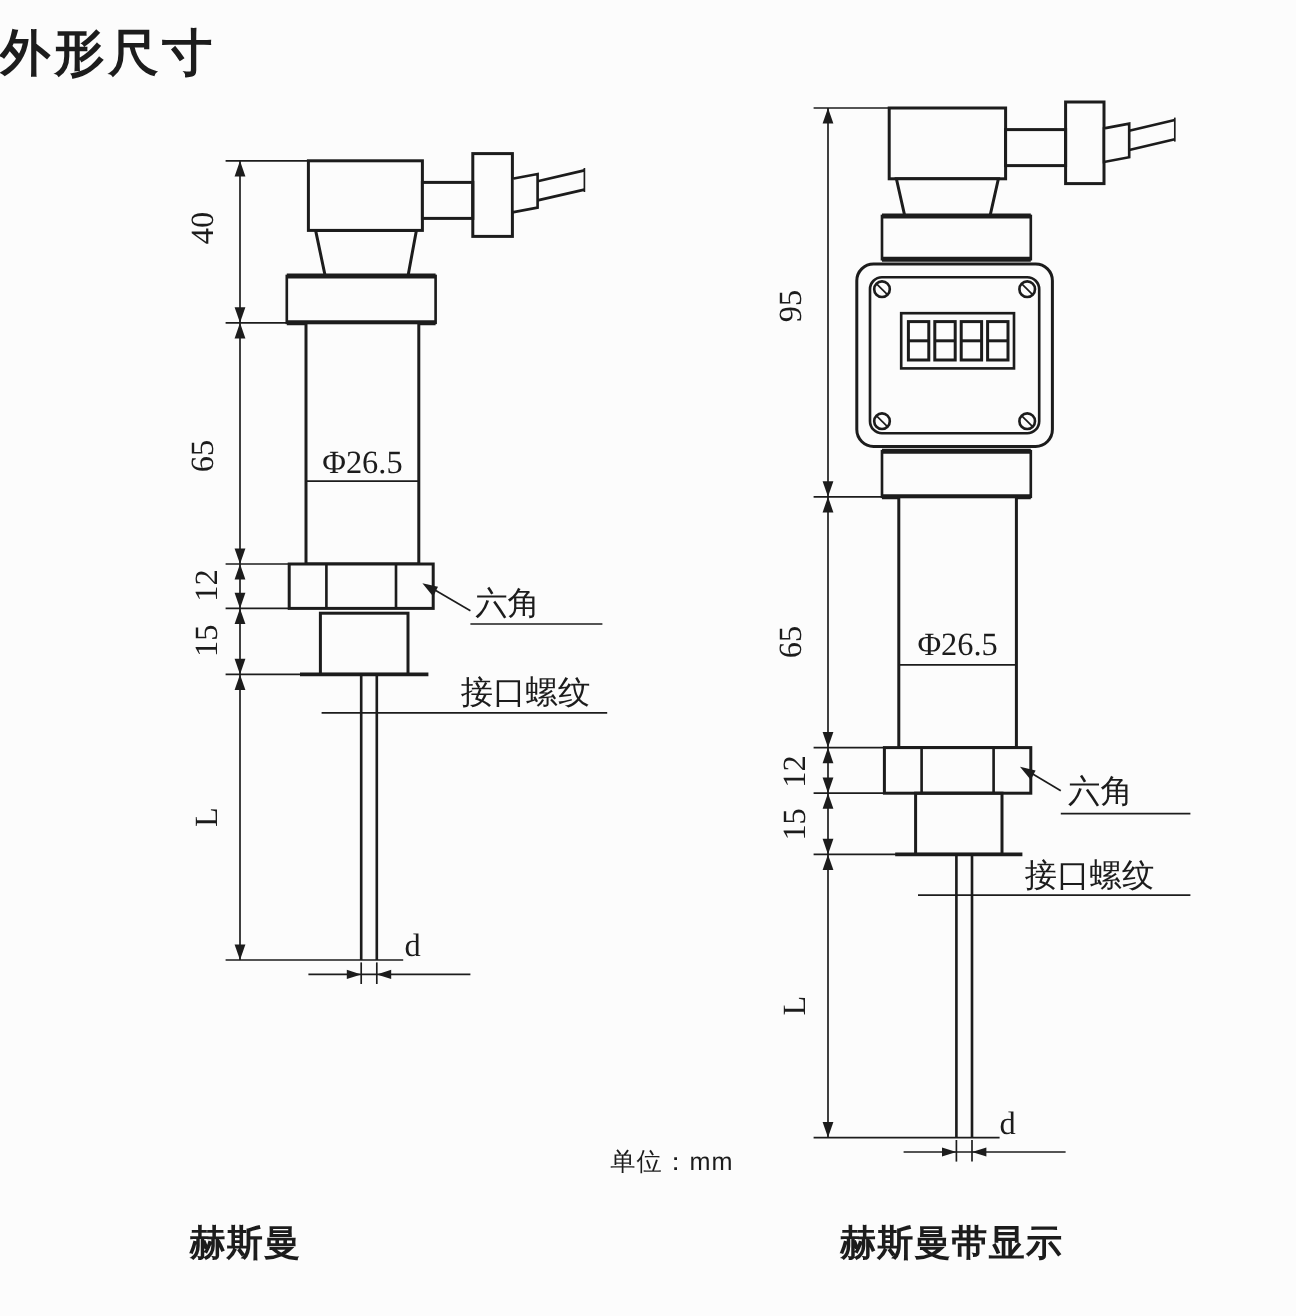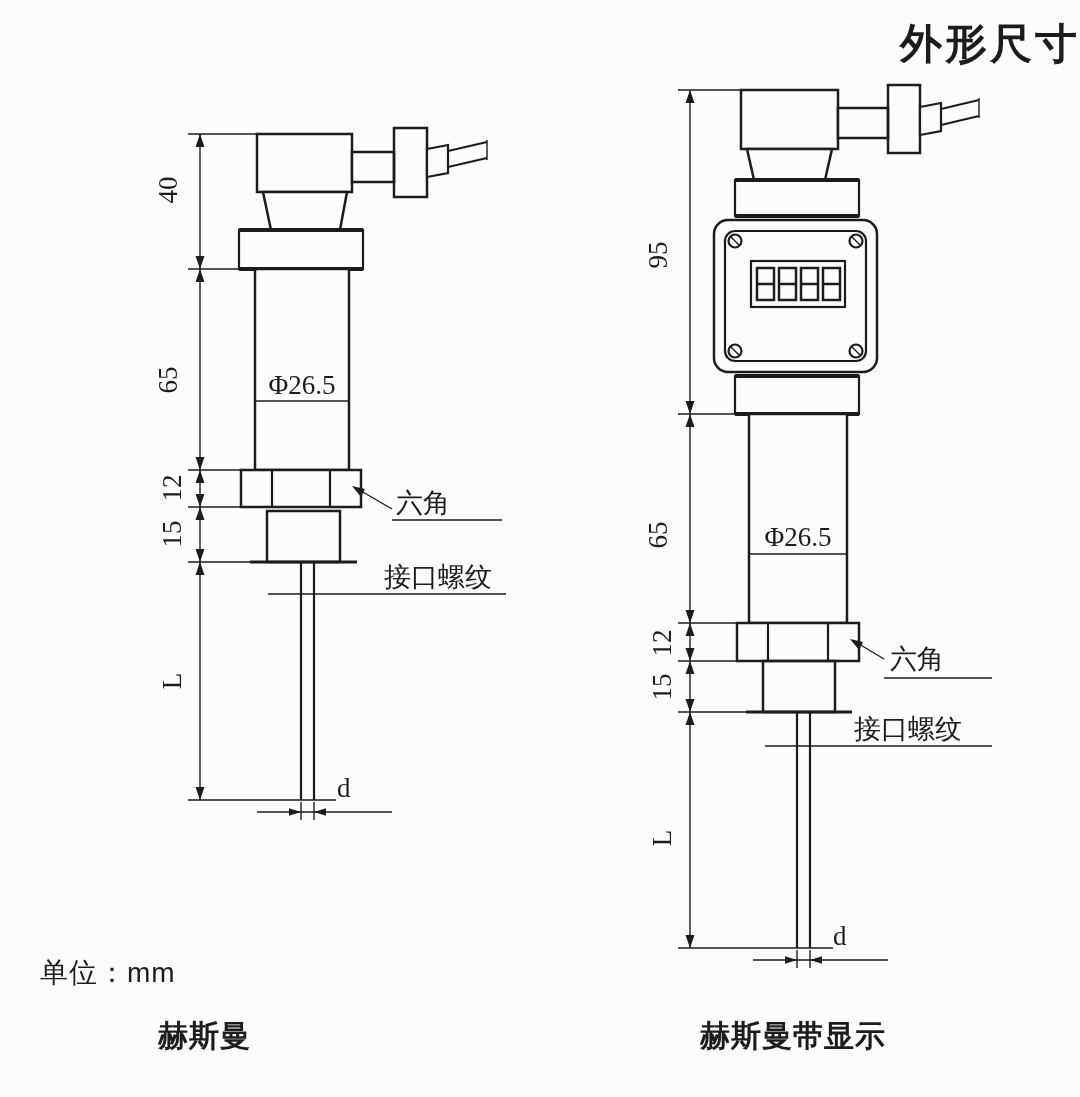--- a/index.html
+++ b/index.html
@@ -1,22 +1,22 @@
 <!DOCTYPE html>
 <html><head>
 <meta charset="utf-8">
 <style>
   html,body{margin:0;padding:0;}
   body{
     width:1080px;height:1097px;position:relative;background:#fcfcfc;
     font-family:"Liberation Sans",sans-serif;color:#1c1c1c;overflow:hidden;
   }
   .abs{position:absolute;}
-  .page-title{top:16px;left:0;right:0;text-align:right;font-size:42px;font-weight:bold;letter-spacing:3px;}
-  .unit-note{top:954px;left:0;right:0;text-align:left;font-size:28px;letter-spacing:1px;margin-left:40px;}
+  .page-title{top:16px;left:0;right:0;text-align:left;font-size:42px;font-weight:bold;letter-spacing:3px;}
+  .unit-note{top:954px;left:0;right:0;text-align:center;font-size:21px;letter-spacing:1px;margin-left:40px;}
   .caption{top:1016px;font-size:30px;font-weight:600;text-align:left;letter-spacing:1px;}
   .caption-left{left:158px;width:215px;}
   .caption-right{left:700px;width:240px;}
   svg{position:absolute;top:0;left:0;}
   .ln{stroke:#1c1c1c;fill:none;stroke-linecap:butt;}
   .w1{stroke-width:1.4;}
   .w2{stroke-width:2.2;}
   .w25{stroke-width:2.5;}
   .w3{stroke-width:3;}
   .w4{stroke-width:4.2;}

